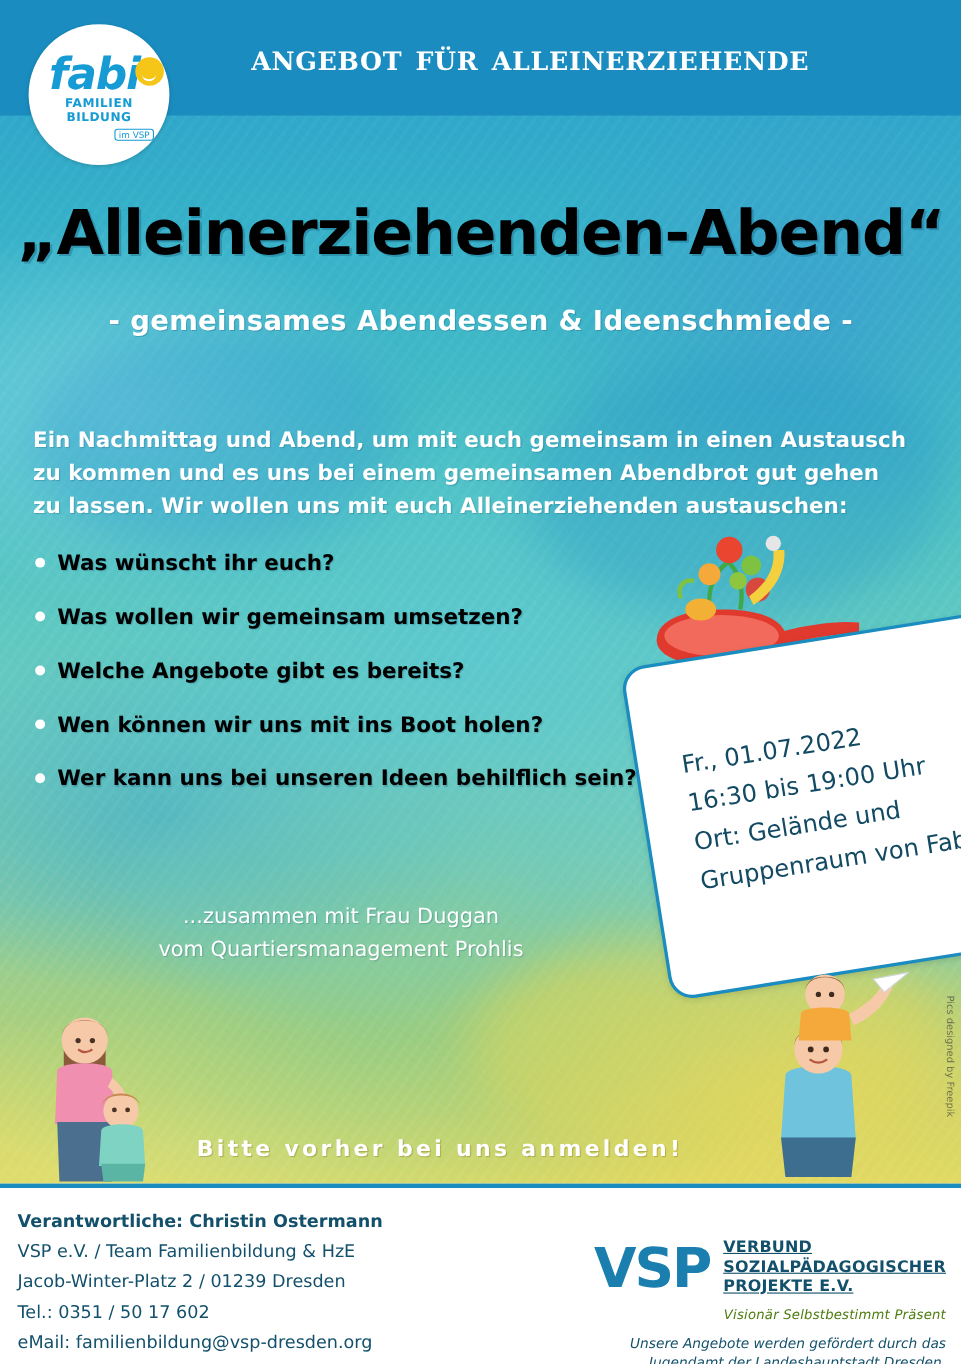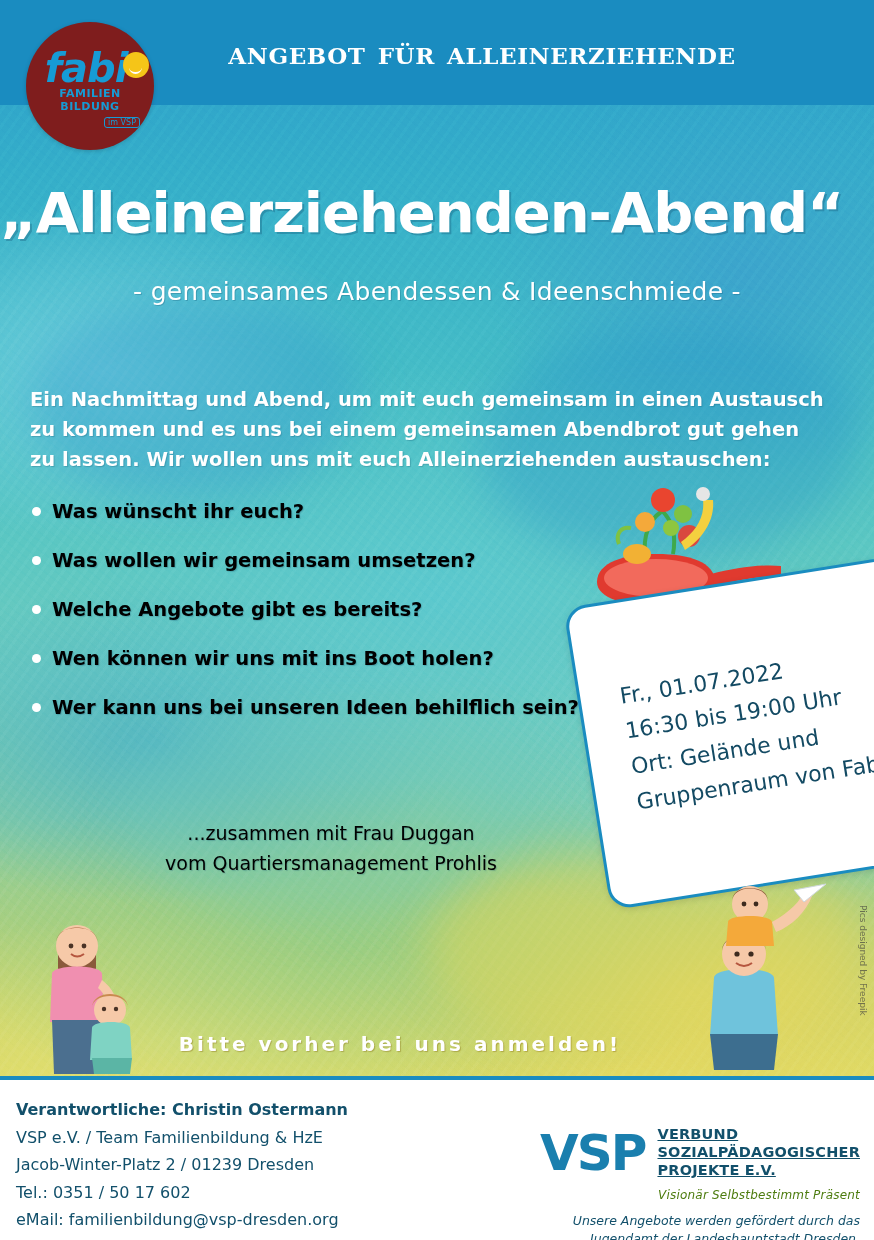--- a/index.html
+++ b/index.html
@@ -70,21 +70,21 @@
     padding-left: 90px;
     font-family: "DejaVu Serif", serif;
   }
   .logo {
     position: absolute;
     left: 26px;
     top: 22px;
     width: 128px;
     height: 128px;
     border-radius: 50%;
-    background: #7f1d1d;
+    background: #ffffff;
     box-shadow: 0 1px 4px rgba(0,0,0,.18);
     display: flex;
     flex-direction: column;
     align-items: center;
     justify-content: center;
   }
   .logo-fab {
     color: #169bd5;
     font-size: 40px;
     font-style: italic;
@@ -131,36 +131,36 @@
     align-self: flex-end;
     margin-right: 14px;
     margin-left: 37px;
   }
 
   
   .title {
     position: absolute;
     top: 180px;
     left: 0; right: 0;
-    text-align: left;
-    color: #ffffff;
+    text-align: center;
+    color: #000000;
     font-size: 56px;
     font-weight: bold;
     letter-spacing: -1px;
     text-shadow: 2px 2px 0 rgba(20,90,120,.35);
     font-family: "DejaVu Sans", sans-serif;
   }
   .subtitle {
     position: absolute;
     top: 277px;
     left: 0; right: 0;
     text-align: center;
     color: #ffffff;
     font-size: 25px;
-    font-weight: normal;
+    font-weight: bold;
     letter-spacing: .3px;
     text-shadow: 1px 1px 0 rgba(20,90,120,.3);
   }
 
   
   .intro {
     position: absolute;
     top: 385px;
     left: 30px;
     width: 800px;
@@ -191,25 +191,24 @@
     margin-right: 11px;
     vertical-align: middle;
     margin-bottom: 2px;
   }
   .partner {
     position: absolute;
     top: 818px;
     left: 0;
     width: 620px;
     text-align: center;
-    color: #000000;
+    color: #ffffff;
     font-size: 19px;
     line-height: 1.6;
     text-shadow: 1px 1px 1px rgba(10,70,100,.25);
-    margin-left: 21px;
   }
 
   
   .banner {
     position: absolute;
     left: 585px;
     top: 580px;
     width: 330px;
     height: 300px;
     background: #ffffff;

